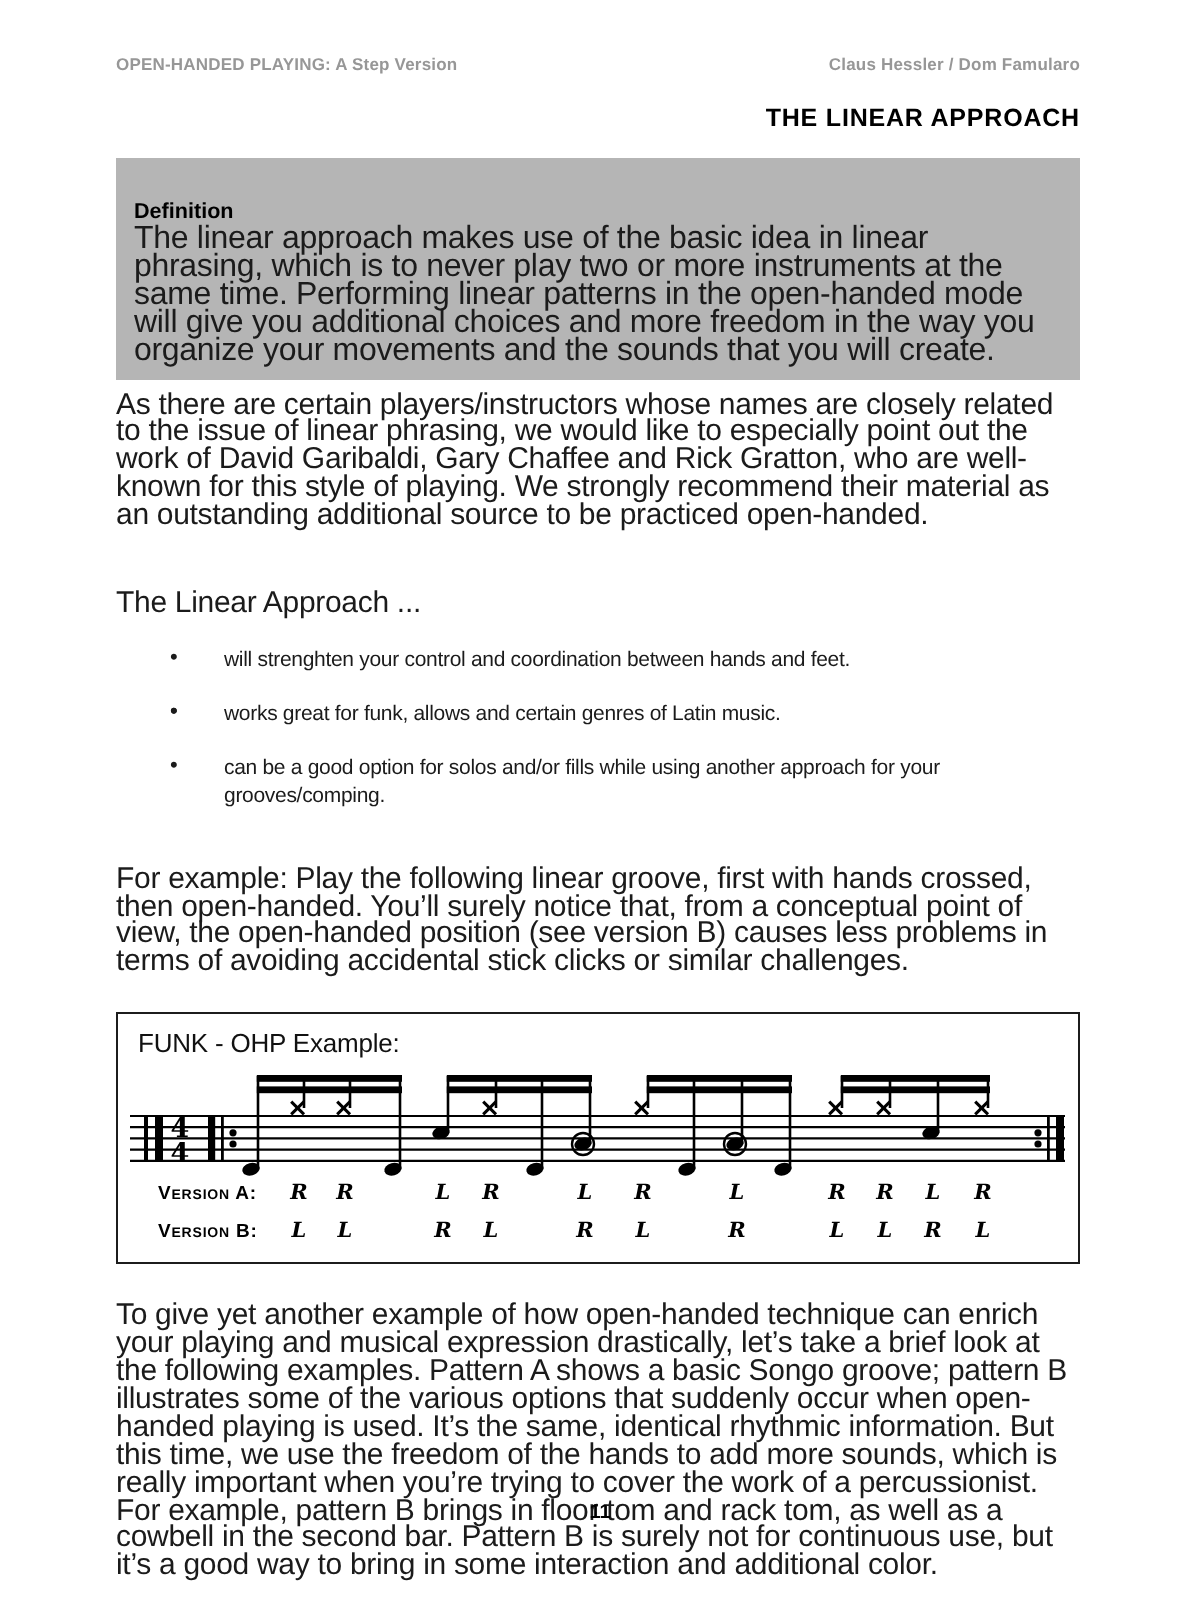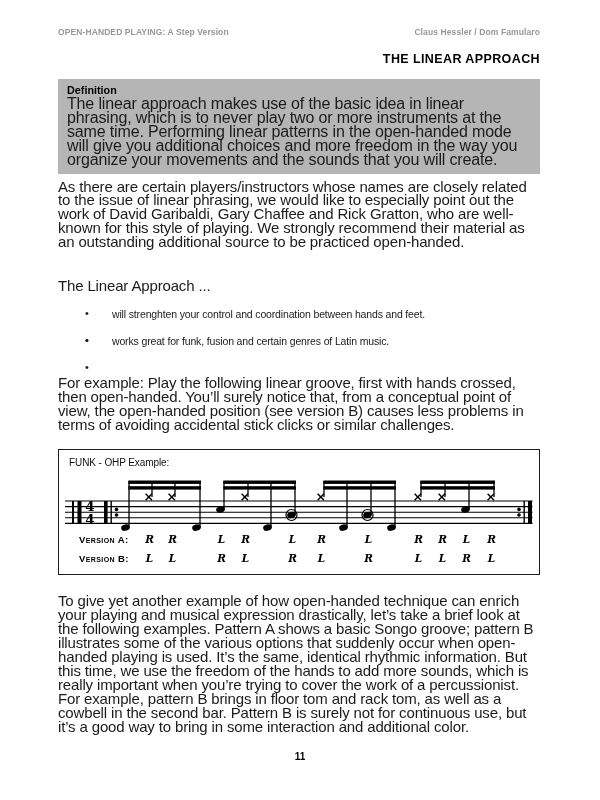--- a/index.html
+++ b/index.html
@@ -3,32 +3,32 @@
 <meta charset="utf-8">
 <style>
   html,body{margin:0;padding:0;background:#e8e8e8;}
   .page{
     width:600px;height:800px;background:#ffffff;position:relative;
     font-family:"Liberation Sans",sans-serif;color:#161616;
     padding:27px 60px 0 58px;box-sizing:border-box;overflow:hidden;
   }
   .header{display:flex;justify-content:space-between;font-size:8.5px;font-weight:bold;color:#979797;letter-spacing:.1px;}
   .title{text-align:right;font-size:12.5px;font-weight:bold;color:#000;margin:15px 0 0;letter-spacing:.4px;}
-  .defbox{background:#b5b5b5;margin-top:13px;padding:4px 9px 7px;}
+  .defbox{background:#b5b5b5;margin-top:13px;padding:20px 9px 7px;}
   .defhead{font-weight:bold;font-size:10.8px;line-height:14px;color:#000;}
   .defbody{font-size:16px;line-height:13.9px;letter-spacing:-0.15px;color:#1b1b1b;}
   .body{font-size:15px;line-height:13.9px;letter-spacing:-0.15px;margin:6px 0 0;color:#1b1b1b;}
   .listhead{margin-top:30px;}
   .mt27{margin-top:27px;}
   .mt19{margin-top:19px;}
   .bullets{list-style:none;margin:15px 0 0;padding:0;}
   .bullets li{position:relative;padding-left:54px;margin-bottom:13px;font-size:10.5px;line-height:13.9px;letter-spacing:-0.15px;color:#1b1b1b;}
   .bullets li .dot{position:absolute;left:27px;top:-1px;font-size:11px;}
   .exbox{margin-top:18px;border:1.6px solid #1c1c1c;height:124px;position:relative;}
-  .exlabel{position:absolute;left:10px;top:7px;font-size:10px;letter-spacing:-0.1px;color:#111;}
+  .exlabel{position:absolute;left:10px;top:7px;font-size:13px;letter-spacing:-0.1px;color:#111;}
   .exbox svg{position:absolute;left:0;top:0;}
   .pagenum{position:absolute;left:0;right:0;top:751px;text-align:center;font-weight:bold;font-size:10px;color:#000;}
   
   .tsig{font:bold 13.5px "DejaVu Serif",serif;}
   .verlabel{font:bold 9.5px "Liberation Sans",sans-serif;font-variant:small-caps;letter-spacing:.4px;}
   .stick{font:italic bold 10.5px "DejaVu Serif",serif;}
 </style>
 </head>
 <body>
 
@@ -46,22 +46,22 @@
     <div class="defbody">The linear approach makes use of the basic idea in linear phrasing, which is to never play two or more instruments at the same time. Performing linear patterns in the open-handed mode will give you additional choices and more freedom in the way you organize your movements and the sounds that you will create.</div>
   </div>
 
   <p class="body">As there are certain players/instructors whose names are closely related to the issue of linear phrasing, we would like to especially point out the work of David Garibaldi, Gary Chaffee and Rick Gratton, who are well-known for this style of playing. We strongly recommend their material as an outstanding additional source to be practiced open-handed.</p>
 
   <p class="body listhead">The Linear Approach ...</p>
 
   <ul class="bullets">
       <li><span class="dot">•</span><span>will strenghten your control and coordination between hands and feet.</span></li>
       <li><span class="dot">•</span></li>
-      <li><span class="dot">•</span><span>works great for funk, fusion and certain genres of Latin music.</span></li>
-      <li><span class="dot">•</span></li>
+      <li><span class="dot">•</span><span>works great for funk, allows and certain genres of Latin music.</span></li>
+      <li><span class="dot">•</span><span>can be a good option for solos and/or fills while using another approach for your grooves/comping.</span></li>
     </ul>
 
   <p class="body mt27">For example: Play the following linear groove, first with hands crossed, then open-handed. You’ll surely notice that, from a conceptual point of view, the open-handed position (see version B) causes less problems in terms of avoiding accidental stick clicks or similar challenges.</p>
 
   <div class="exbox">
     <div class="exlabel">FUNK - OHP Example:</div>
     <svg width="479" height="121" viewBox="0 0 479 121" xmlns="http://www.w3.org/2000/svg">
         <line x1="6" y1="51" x2="473.5" y2="51" stroke="#000" stroke-width="1.1"></line>
         <line x1="6" y1="56.6" x2="473.5" y2="56.6" stroke="#000" stroke-width="1.1"></line>
         <line x1="6" y1="62.2" x2="473.5" y2="62.2" stroke="#000" stroke-width="1.1"></line>

